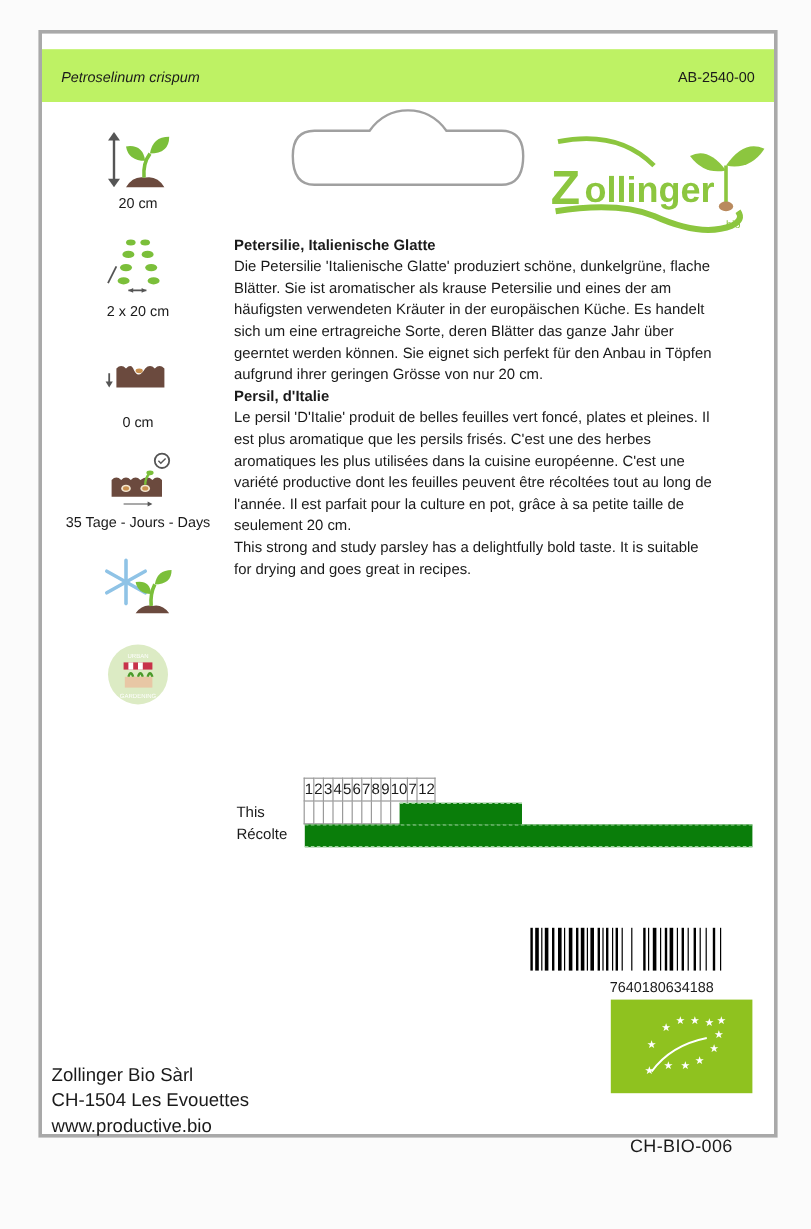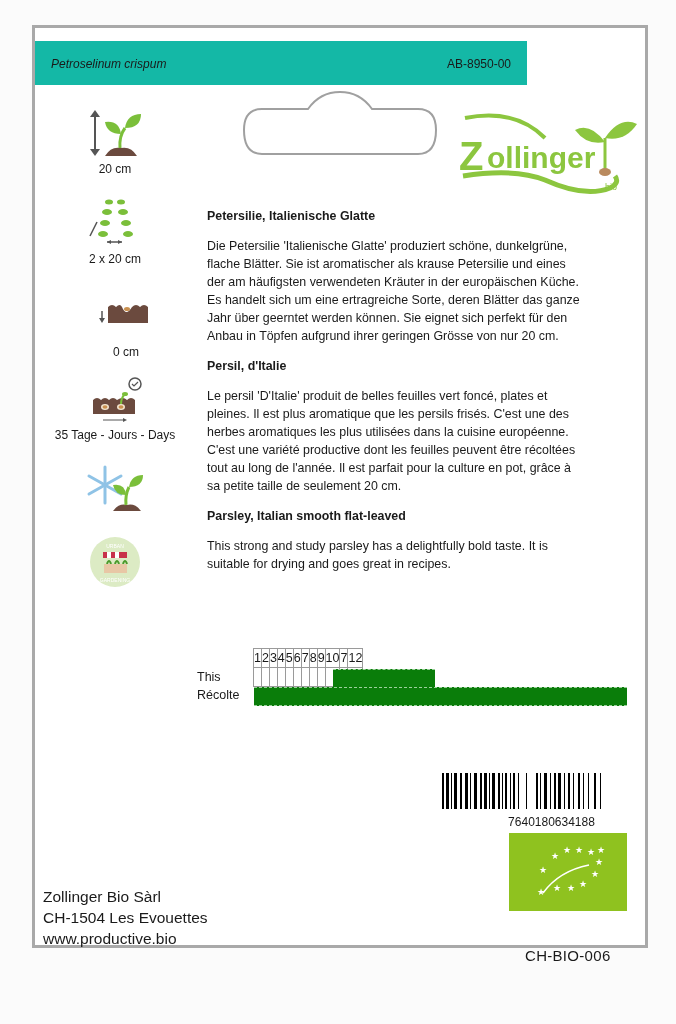--- a/index.html
+++ b/index.html
@@ -5,38 +5,38 @@
   html, body { margin: 0; padding: 0; }
   body {
     width: 676px; height: 1024px; background: #fbfbfb; position: relative;
     font-family: "Liberation Sans", sans-serif; color: #1a1a1a; overflow: hidden;
   }
   .frame {
     position: absolute; left: 32px; top: 25px; width: 610px; height: 917px;
     border: 3px solid #a9a9a9; background: #ffffff;
   }
   .header-band {
-    position: absolute; left: 0; top: 13px; width: 492px; height: 44px;
-    background: #14b8a6; font-size: 12px;
+    position: absolute; left: 0; top: 13px; width: 610px; height: 44px;
+    background: #bef264; font-size: 12px;
   }
   .header-band .latin { position: absolute; left: 16px; top: 16px; font-style: italic; }
   .header-band .code { position: absolute; right: 16px; top: 16px; }
 
   .hanger { position: absolute; left: 205px; top: 62px; }
 
   .logo { position: absolute; left: 420px; top: 70px; width: 185px; height: 110px; }
 
   .icon-col { position: absolute; left: 0; top: 80px; width: 160px; }
   .icon-block { position: absolute; left: 0; width: 160px; text-align: center; }
   .icon-block svg { display: block; margin: 0 auto; }
   .icon-label { font-size: 12px; margin-top: 4px; }
 
   .desc { position: absolute; left: 160px; top: 167px; width: 400px; font-size: 12.4px; line-height: 18px; }
   .desc .title { font-weight: bold; }
-  .desc p { margin: 12px; }
+  .desc p { margin: 0; }
 
   .calendar { position: absolute; left: 160px; top: 620px; }
   .cal-grid { position: absolute; left: 58px; top: 0; border-collapse: collapse; }
   .cal-grid td { width: 29.3px; height: 18px; border: 1px solid #9a9a9a; text-align: center; font-size: 12.5px; padding: 0; }
   .cal-row-label { position: absolute; left: 2px; font-size: 12.5px; }
   .bar { position: absolute; height: 17px; background: #0a7d0a; border-top: 1px dashed #9bd09b; border-bottom: 1px dashed #9bd09b; }
 
   .barcode { position: absolute; left: 405px; top: 745px; width: 185px; }
   .barcode-num { font-size: 12px; text-align: center; margin-top: 2px; padding-left: 38px; }
 
@@ -45,21 +45,21 @@
 
   .address { position: absolute; left: 8px; top: 848px; font-size: 15.5px; line-height: 21px; margin-top: 10px; }
 </style>
 </head>
 <body>
 
 <div class="frame">
 
   <div class="header-band">
     <span class="latin">Petroselinum crispum</span>
-    <span class="code">AB-8950-00</span>
+    <span class="code">AB-2540-00</span>
   </div>
 
   <svg class="hanger" width="200" height="68" viewBox="0 0 200 68">
     <path d="M22 19 H68 Q80 2 100 2 Q120 2 132 19 H178 Q196 19 196 40 Q196 64 178 64 H22 Q4 64 4 40 Q4 19 22 19 Z" fill="none" stroke="#a0a0a0" stroke-width="2"></path>
   </svg>
 
   <svg class="logo" viewBox="0 0 185 110">
     <path d="M10 20 Q60 10 90 40" fill="none" stroke="#8cc63f" stroke-width="4"></path>
     <text x="4" y="72" font-family="Liberation Sans, sans-serif" font-weight="bold" font-size="40" fill="#8cc63f">Z</text>
     <text x="32" y="70" font-family="Liberation Sans, sans-serif" font-weight="bold" font-size="30" fill="#8cc63f">ollinger</text>
@@ -99,21 +99,21 @@
             <ellipse cx="43" cy="38" rx="5" ry="3"></ellipse>
         </g>
         <line x1="5" y1="40" x2="12" y2="26" stroke="#555" stroke-width="1.5"></line>
         <line x1="22" y1="46" x2="37" y2="46" stroke="#555" stroke-width="1.5"></line>
         <polygon points="22,46 26,44 26,48" fill="#555"></polygon>
         <polygon points="37,46 33,44 33,48" fill="#555"></polygon>
       </svg>
       <div class="icon-label">2 x 20 cm</div>
     </div>
 
-    <div class="icon-block" style="top:185px;padding-left:11px;">
+    <div class="icon-block" style="top:185px;">
       <svg width="60" height="40" viewBox="0 0 60 40">
         <line x1="6" y1="18" x2="6" y2="28" stroke="#555" stroke-width="1.5"></line>
         <polygon points="6,30 3,25 9,25" fill="#555"></polygon>
         <path d="M12 30 V14 Q16 10 20 14 Q24 10 26 14 Q30 24 36 14 Q40 10 44 14 Q48 10 52 14 V30 Z" fill="#6b4a3e"></path>
         <ellipse cx="31" cy="16" rx="3" ry="2" fill="#c9904f"></ellipse>
       </svg>
       <div class="icon-label" style="margin-top:12px;">0 cm</div>
     </div>
 
     <div class="icon-block" style="top:268px;">
@@ -159,21 +159,20 @@
         <text x="26" y="46" text-anchor="middle" font-family="Liberation Sans, sans-serif" font-size="5" fill="#fff">GARDENING</text>
       </svg>
     </div>
   </div>
 
   <div class="desc">
     <p class="title">Petersilie, Italienische Glatte</p>
     <p>Die Petersilie 'Italienische Glatte' produziert schöne, dunkelgrüne, flache Blätter. Sie ist aromatischer als krause Petersilie und eines der am häufigsten verwendeten Kräuter in der europäischen Küche. Es handelt sich um eine ertragreiche Sorte, deren Blätter das ganze Jahr über geerntet werden können. Sie eignet sich perfekt für den Anbau in Töpfen aufgrund ihrer geringen Grösse von nur 20 cm.</p>
     <p class="title">Persil, d'Italie</p>
     <p>Le persil 'D'Italie' produit de belles feuilles vert foncé, plates et pleines. Il est plus aromatique que les persils frisés. C'est une des herbes aromatiques les plus utilisées dans la cuisine européenne. C'est une variété productive dont les feuilles peuvent être récoltées tout au long de l'année. Il est parfait pour la culture en pot, grâce à sa petite taille de seulement 20 cm.</p>
-    <p class="title">Parsley, Italian smooth flat-leaved</p>
     <p>This strong and study parsley has a delightfully bold taste. It is suitable for drying and goes great in recipes.</p>
   </div>
 
   <div class="calendar">
     <table class="cal-grid">
       <tbody>
           <tr>
         <td>1</td>
         <td>2</td>
         <td>3</td>

